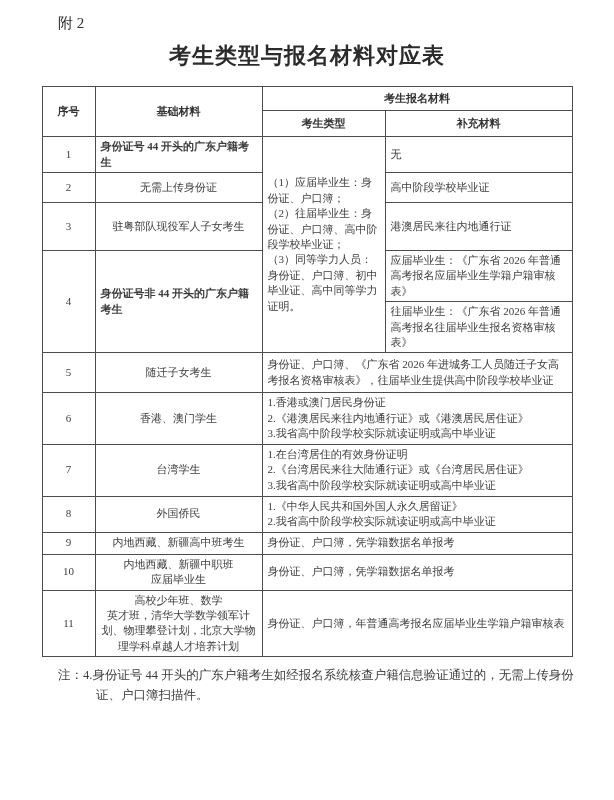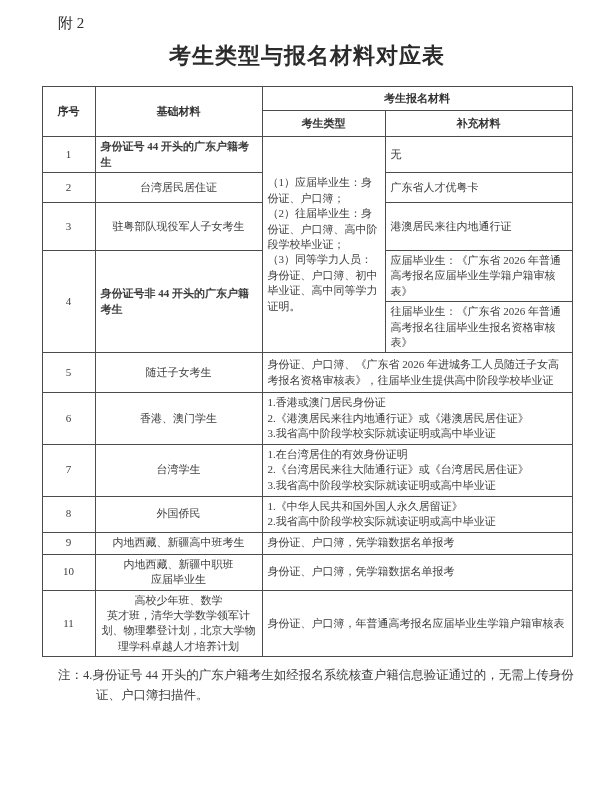--- a/index.html
+++ b/index.html
@@ -104,22 +104,22 @@
         <td class="c-num">1</td>
         <td class="c-type ta-l">身份证号 44 开头的广东户籍考生</td>
         <td class="c-mat" rowspan="5">（1）应届毕业生：身份证、户口簿；
 （2）往届毕业生：身份证、户口簿、高中阶段学校毕业证；
 （3）同等学力人员：身份证、户口簿、初中毕业证、高中同等学力证明。</td>
         <td class="c-mat">无</td>
       </tr>
 
       <tr style="height:30px">
         <td class="c-num">2</td>
-        <td class="c-type">台湾居民居住证</td>
-        <td class="c-mat">广东省人才优粤卡</td>
+        <td class="c-type">无需上传身份证</td>
+        <td class="c-mat">高中阶段学校毕业证</td>
       </tr>
 
       <tr style="height:48px">
         <td class="c-num">3</td>
         <td class="c-type">驻粤部队现役军人子女考生</td>
         <td class="c-mat">港澳居民来往内地通行证</td>
       </tr>
 
       <tr style="height:45px">
         <td class="c-num" rowspan="2">4</td>

